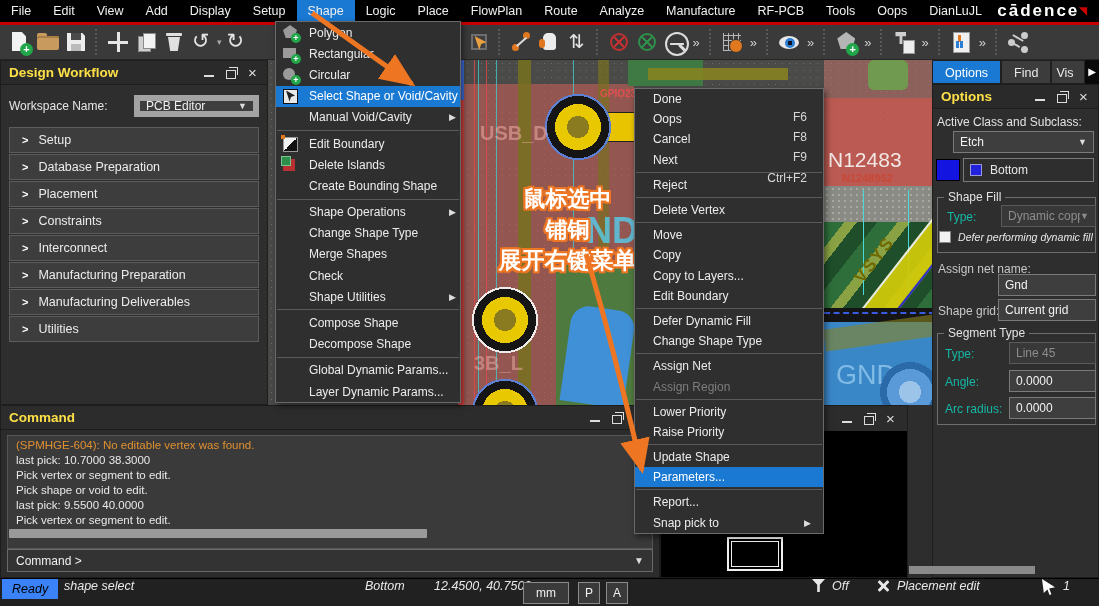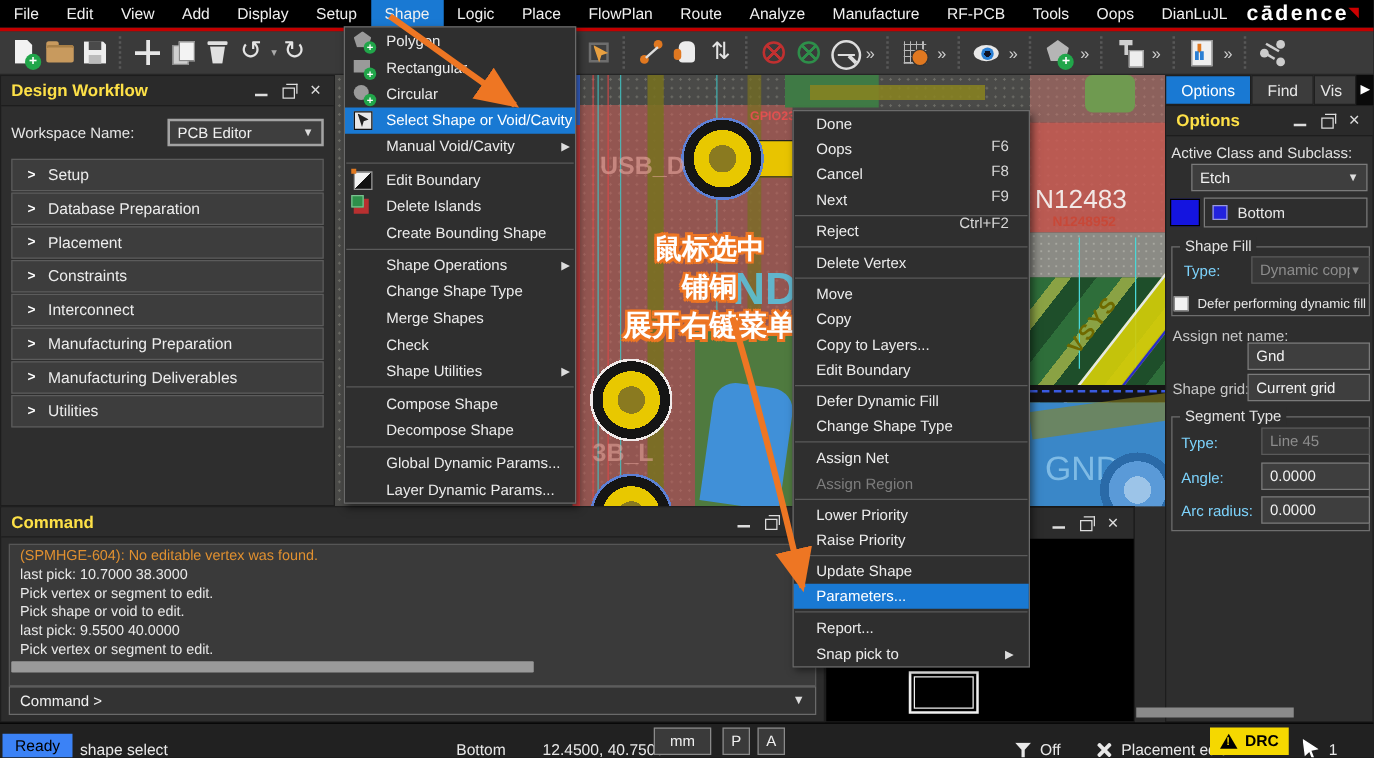--- a/index.html
+++ b/index.html
@@ -105,21 +105,21 @@
   .ptitle { height:24px; display:flex; align-items:center; padding:0 8px; background:#2a2a2a; border-bottom:1px solid #1d1d1d; }
   .ptitle .t { font-weight:bold; font-size:13.5px; color:#fde047; flex:1; }
   .wbtns { display:flex; gap:10px; align-items:center; }
   .wb { width:12px; height:12px; position:relative; cursor:default; }
   .wb-min::before { content:""; position:absolute; left:1px; bottom:2px; width:10px; height:2px; background:#ddd; }
   .wb-restore::before { content:""; position:absolute; left:1px; top:3px; width:8px; height:7px; border:1px solid #ddd; }
   .wb-restore::after { content:""; position:absolute; left:4px; top:0; width:8px; height:7px; border:1px solid #ddd; border-left:none; border-bottom:none; }
   .wb-close::before { content:"×"; position:absolute; left:1px; top:-3px; color:#ddd; font-size:15px; }
   .wsrow { display:flex; align-items:center; padding:10px 8px 8px 8px; }
   .wsrow label { font-size:12px; color:#e6e6e6; flex:1; }
-  .dropdown { background:#3e3e3e; border:2px solid #a3a3a3; color:#f0f0f0; font-size:12px;
+  .dropdown { background:#3e3e3e; border:6px solid #a3a3a3; color:#f0f0f0; font-size:12px;
               height:22px; display:flex; align-items:center; padding:0 6px; position:relative; }
   .dropdown .dv { flex:1; }
   .dropdown .da { color:#ddd; font-size:9px; margin-left:6px; }
   .ws-dd { width:125px; }
   .wf-items { padding:2px 8px; }
   .wfi { height:26px; margin-bottom:1px; background:#3d3d3d; border:1px solid #5c5c5c;
          display:flex; align-items:center; font-size:12.5px; color:#ececec; cursor:default; }
   .wfi .chev { color:#fff; font-weight:bold; font-size:11px; margin:0 10px 0 12px; }
 
   
@@ -181,28 +181,28 @@
             display:flex; align-items:center; padding:0 6px; }
   .ofield.dis { color:#8d8d8d; background:#383838; border-color:#5a5a5a; }
   .ofield .dv { flex:1; white-space:nowrap; overflow:hidden; }
   .ofield .da { color:#ddd; font-size:9px; }
   .swatch { position:absolute; width:24px; height:22px; background:#1414e0; border:1px solid #000; }
   .subclass-box { position:absolute; left:30px; width:131px; height:24px; border:1px solid #7a7a7a; display:flex; align-items:center; gap:8px; padding:0 6px; }
   .bluecheck { width:12px; height:12px; background:#2222dd; border:1px solid #9a9ad8; }
   .group { position:absolute; border:1px solid #6e6e6e; }
   .group > .gt { position:absolute; left:6px; top:-8px; background:#2e2e2e; padding:0 4px; color:#e2e2e2; }
   .cb { width:12px; height:12px; background:#f2f2f2; border:1px solid #888; flex:none; }
-  .flabel { position:absolute; color:#7dd3fc; }
+  .flabel { position:absolute; color:#14b8a6; }
   .flabel.lt { color:#c8c8c8; }
   .oscroll { position:absolute; left:-24px; bottom:3px; width:126px; height:8px; background:#8a8a8a; }
 
   
   .statusbar { position:absolute; left:0; top:578px; width:1099px; height:28px; background:#212121; border-top:1px solid #000;
                z-index:20; font-size:12.5px; }
-  .sb { position:absolute; top:0; height:28px; display:flex; align-items:flex-end; color:#e8e8e8; }
+  .sb { position:absolute; top:0; height:28px; display:flex; align-items:flex-start; color:#e8e8e8;font-style:italic; }
   .ready { left:2px; } .ready span { background:#3b82f6; color:#000; padding:3px 10px; font-size:12.5px; }
   .sbtn { border:1px solid #8a8a8a; background:#3a3a3a; color:#f0f0f0; text-align:center; font-size:12px;
           height:22px; line-height:20px; top:3px; position:absolute; }
   .funnel { width:13px; height:13px; background:#e8e8e8; clip-path:polygon(0 0,100% 0,60% 45%,60% 100%,40% 100%,40% 45%); margin-right:7px; }
   .tools-x { width:14px; height:14px; position:relative; margin-right:7px; }
   .tools-x::before,.tools-x::after { content:""; position:absolute; left:6px; top:0; width:3px; height:14px; background:#e8e8e8; border-radius:1px; }
   .tools-x::before { transform:rotate(45deg); } .tools-x::after { transform:rotate(-45deg); }
   .drc-badge { background:#f5d800; height:22px; display:flex; align-items:center; padding:0 8px; gap:6px;margin-top:43px; }
   .drc-badge .tri { width:0; height:0; border-left:7px solid transparent; border-right:7px solid transparent; border-bottom:12px solid #000; position:relative; }
   .drc-badge .tri::after { content:"!"; position:absolute; left:-2px; top:1px; color:#f5d800; font-size:9px; font-weight:bold; }

